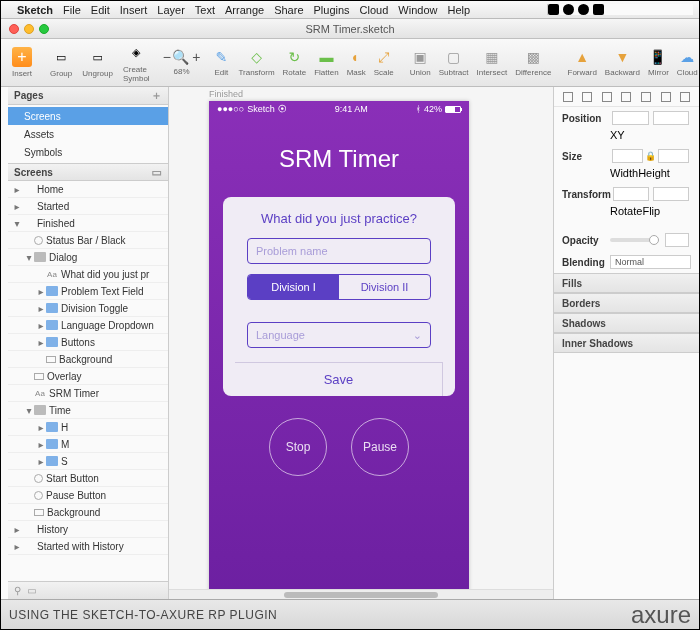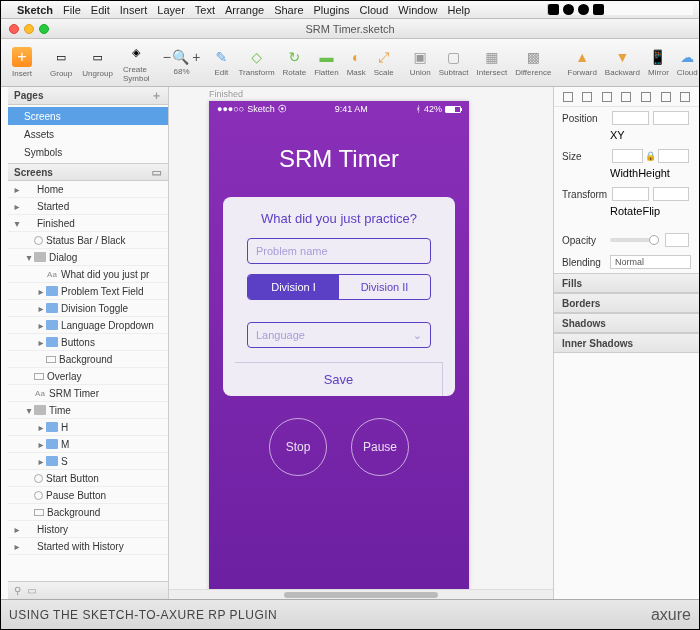--- a/index.html
+++ b/index.html
@@ -88,32 +88,32 @@
 .circ-btns { display: flex; justify-content: center; gap: 24px; margin-top: 22px; }
 .circ-btn { width: 58px; height: 58px; border: 1px solid rgba(255,255,255,.6); border-radius: 50%; display: flex; align-items: center; justify-content: center; color: rgba(255,255,255,.85); font-size: 12px; }
 .canvas-scroll-h { position: absolute; bottom: 0; left: 0; right: 0; height: 10px; background: #eee; border-top:1px solid #ddd; }
 .canvas-scroll-h .thumb { position:absolute; left:30%; width:40%; top:2px; height:6px; background:#bbb; border-radius:3px; }
 
 
 .right { width: 146px; background: #fafafa; border-left: 1px solid #ccc; }
 .align-row { height: 20px; display: flex; align-items: center; justify-content: space-around; border-bottom:1px solid #e5e5e5; padding: 0 4px; }
 .align-row span { width: 10px; height: 10px; border: 1px solid #888; display:inline-block; }
 .insp-row { display: flex; align-items: center; padding: 4px 8px; font-size: 10px; color: #333; }
-.insp-row .lbl { flex: 0 0 48px; }
+.insp-row .lbl { flex: 0 0 48px; font-weight: bold; }
 .insp-row .field { flex: 1; height: 14px; border: 1px solid #ccc; background: #fff; margin: 0 2px; }
 .insp-subrow { display: flex; padding: 0 8px 4px 56px; }
 .insp-section { height: 20px; background: linear-gradient(#f0f0f0,#e4e4e4); border-top:1px solid #ccc; border-bottom:1px solid #ccc; display: flex; align-items: center; padding: 0 8px; font-size: 10px; font-weight: 600; color: #444; }
 .insp-select { flex:1; height:14px; border:1px solid #ccc; background:#fff; font-size:9px; display:flex; align-items:center; padding:0 4px; color:#555; }
 .opacity-slider { flex:1; height:4px; background:#ddd; border-radius:2px; position:relative; margin-right:4px; }
 .opacity-slider .knob { position:absolute; right:0; top:-3px; width:10px; height:10px; background:#fff; border:1px solid #aaa; border-radius:50%; }
 
 
 .caption-bar { height: 30px; background: linear-gradient(#e8e8e8,#d8d8d8); display: flex; align-items: center; padding: 0 8px; border-top: 1px solid #aaa; }
 .caption-bar .cap { font-size: 12px; color: #444; letter-spacing: .5px; }
-.caption-bar .logo { margin-left: auto; font-size: 16px; color: #555; font-weight: 300; font-family: Arial; }
+.caption-bar .logo { margin-left: auto; font-size: 24px; color: #555; font-weight: 300; font-family: Arial; }
 </style>
 </head>
 <body>
 
 <div class="outer">
 
 <div class="mac-menu">
   <span class="apple"></span>
   <span class="mi bold">Sketch</span>
   <span class="mi">File</span>

